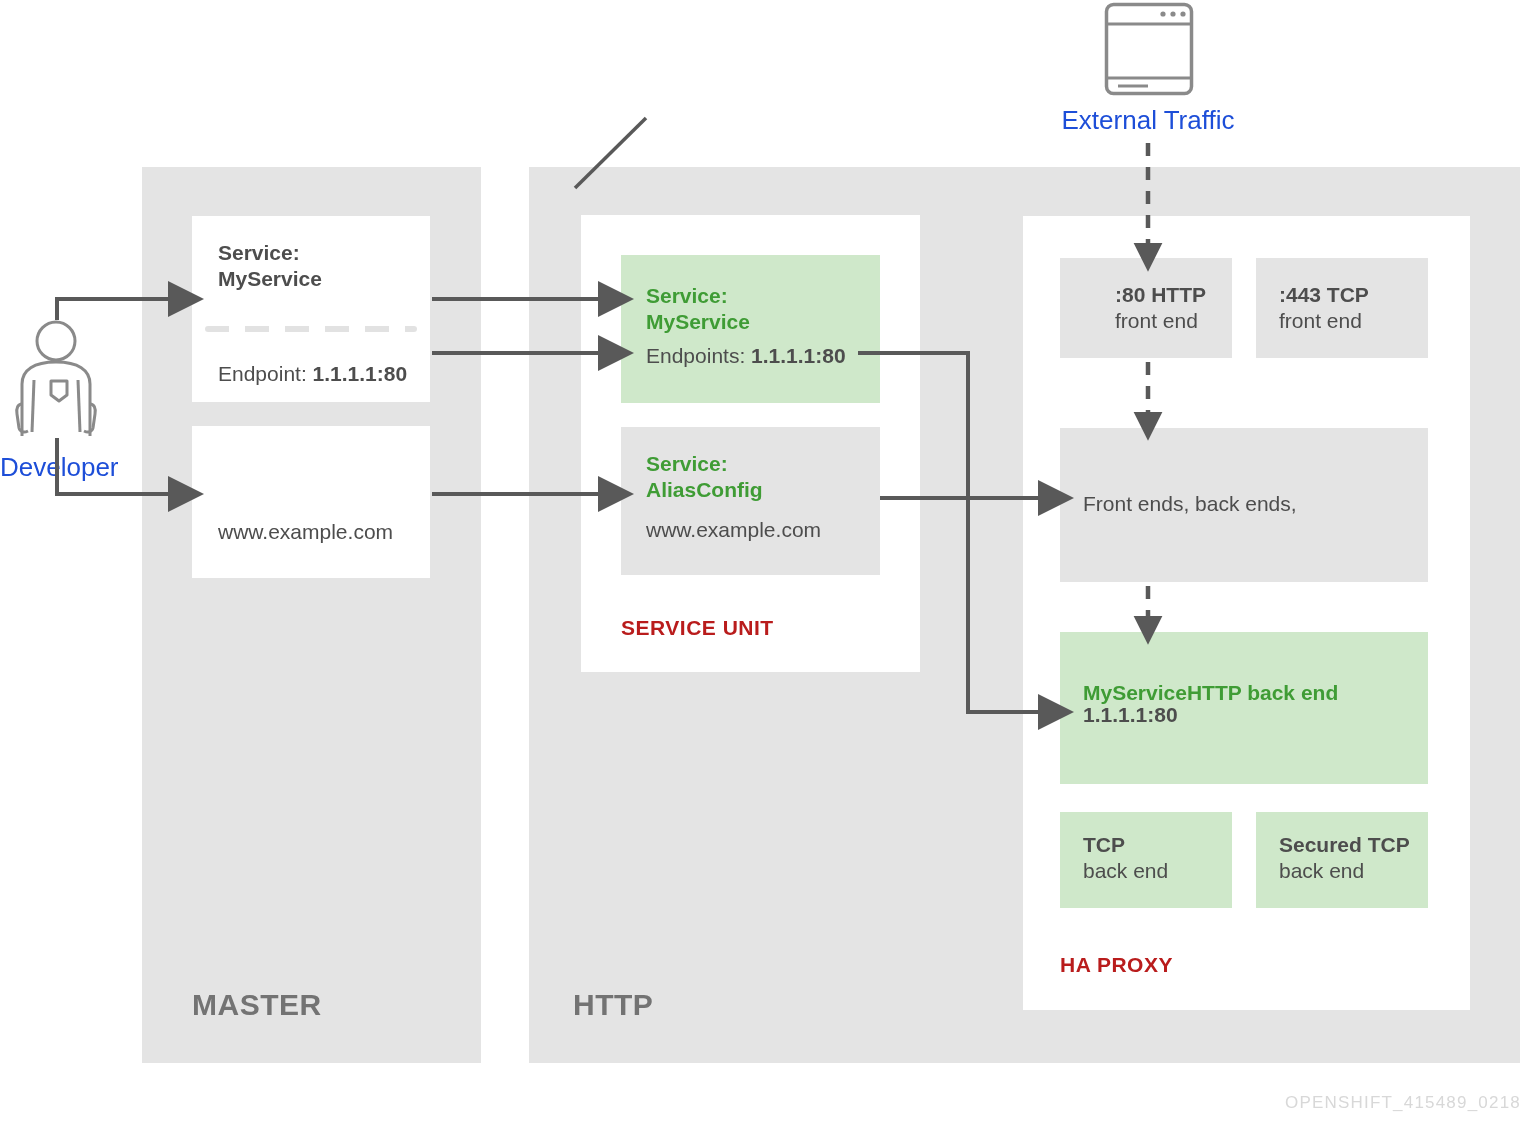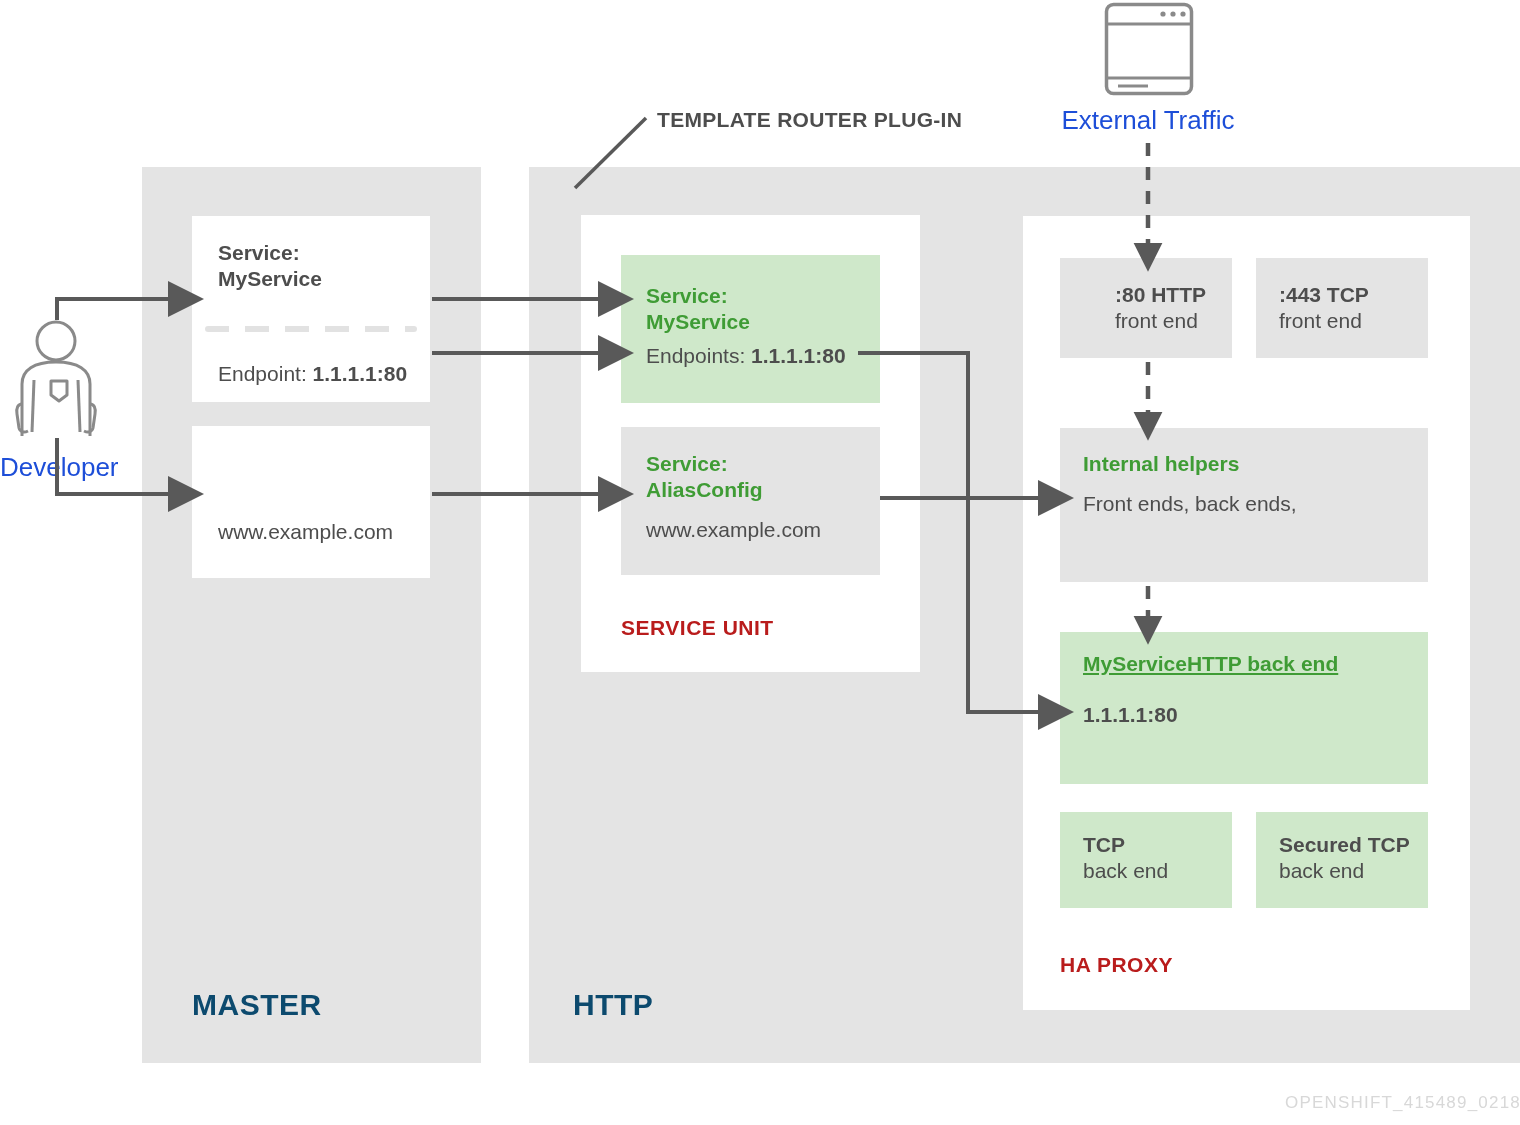--- a/index.html
+++ b/index.html
@@ -6,21 +6,21 @@
   body{width:1520px;height:1125px;position:relative;overflow:hidden;
        font-family:"Liberation Sans",sans-serif;color:#4d4d4d;}
   .stage{position:absolute;left:0;top:0;width:1520px;height:1125px;}
   svg.lines{position:absolute;left:0;top:0;width:1520px;height:1125px;pointer-events:none;}
 
   .panel{position:absolute;background:#e4e4e4;}
   .whitebox{position:absolute;background:#ffffff;}
   .graybox{position:absolute;background:#e4e4e4;}
   .greenbox{position:absolute;background:#cfe8ca;}
 
-  .panel-label{position:absolute;font-size:30px;font-weight:bold;color:#0c4a6e;letter-spacing:.5px;}
+  .panel-label{position:absolute;font-size:30px;font-weight:bold;color:#737373;letter-spacing:.5px;}
   .group-label{position:absolute;font-size:21px;font-weight:bold;color:#b91c1c;letter-spacing:.5px;}
   .plugin-label{position:absolute;font-size:21px;font-weight:bold;color:#4d4d4d;letter-spacing:.3px;}
 
   .box-txt{position:absolute;line-height:1.22;}
   .t-green-b{color:#3f9c35;font-weight:bold;font-size:21px;}
   .t-dark-b{color:#4d4d4d;font-weight:bold;font-size:21px;}
   .t-dark{color:#4d4d4d;font-weight:normal;font-size:21px;}
 
   .dash-div{position:absolute;height:6px;border-radius:3px;
             background:repeating-linear-gradient(to right,#e2e2e2 0 24px,transparent 24px 40px);}
@@ -81,46 +81,44 @@
     <div class="t-dark">front end</div>
   </div>
 
   <div class="graybox" style="left:1256px;top:258px;width:172px;height:100px;"></div>
   <div class="box-txt" style="left:1279px;top:282px;width:160px;">
     <div class="t-dark-b">:443 TCP</div>
     <div class="t-dark">front end</div>
   </div>
 
   <div class="graybox" style="left:1060px;top:428px;width:368px;height:154px;"></div>
-  <div class="box-txt t-green-b" style="left:1083px;top:451px;width:330px;">Internal helpers</div>
   <div class="box-txt" style="left:1083px;top:491px;width:340px;">
     <div class="t-dark">Front ends, back ends,</div>
   </div>
 
   <div class="greenbox" style="left:1060px;top:632px;width:368px;height:152px;"></div>
-  <div class="box-txt t-green-b" style="left:1083px;top:651px;width:340px;text-decoration:underline;">MyServiceHTTP back end</div>
+  <div class="box-txt t-green-b" style="left:1083px;top:680px;width:340px;">MyServiceHTTP back end</div>
   <div class="box-txt t-dark-b" style="left:1083px;top:702px;width:340px;">1.1.1.1:80</div>
 
   <div class="greenbox" style="left:1060px;top:812px;width:172px;height:96px;"></div>
   <div class="box-txt" style="left:1083px;top:832px;width:160px;">
     <div class="t-dark-b">TCP</div>
     <div class="t-dark">back end</div>
   </div>
 
   <div class="greenbox" style="left:1256px;top:812px;width:172px;height:96px;"></div>
   <div class="box-txt" style="left:1279px;top:832px;width:170px;">
     <div class="t-dark-b">Secured TCP</div>
     <div class="t-dark">back end</div>
   </div>
 
   <div class="group-label" style="left:1060px;top:953px;">HA PROXY</div>
 
   <div class="panel-label" style="left:573px;top:988px;">HTTP</div>
 
-  <div class="plugin-label" style="left:657px;top:108px;">TEMPLATE ROUTER PLUG-IN</div>
 
   <div class="caption" style="left:0px;top:452px;width:116px;text-align:center;">Developer</div>
 
   <div class="caption" style="left:1040px;top:105px;width:216px;text-align:center;">External Traffic</div>
 
   <div class="watermark" style="left:1285px;top:1093px;">OPENSHIFT_415489_0218</div>
 
   <div class="icon-wrap" style="left:14px;top:318px;width:90px;height:120px;">
     <svg width="90" height="120" viewBox="0 0 90 120">
       <circle cx="42" cy="23" r="19" fill="none" stroke="#8a8a8a" stroke-width="3"></circle>

